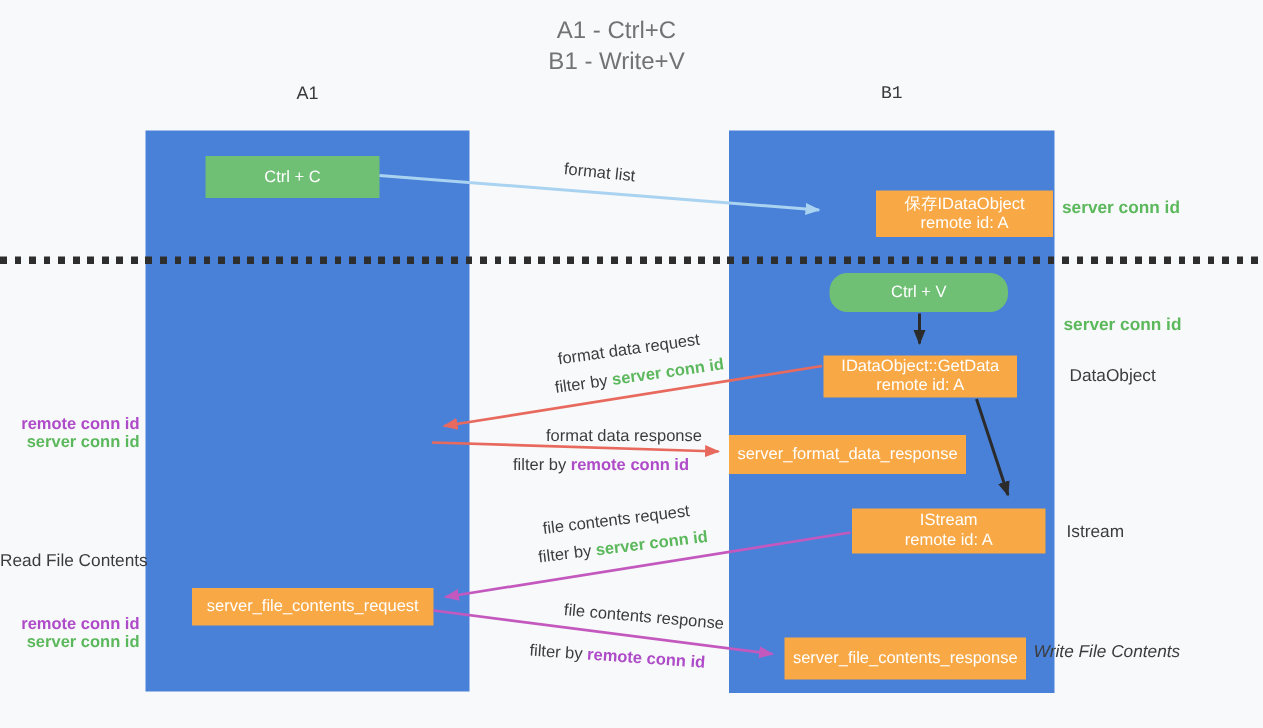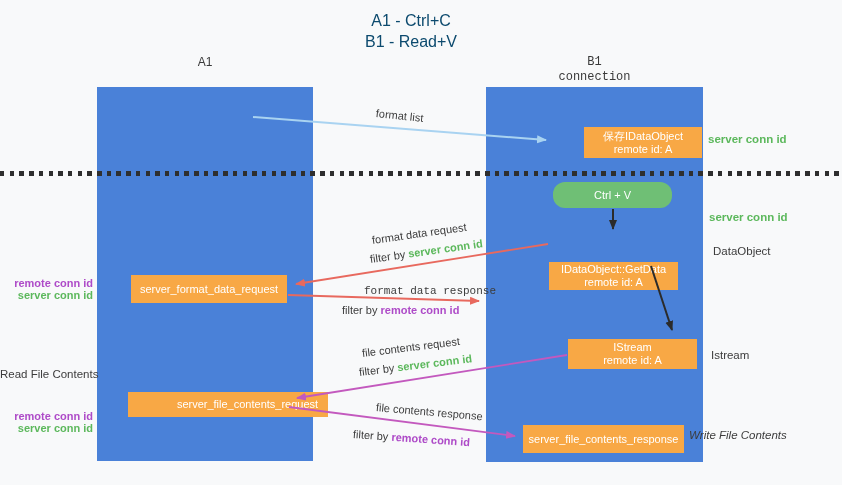--- a/index.html
+++ b/index.html
@@ -1,54 +1,54 @@
 <!DOCTYPE html>
 <html><head>
 <meta charset="utf-8">
 <style>
   html,body{margin:0;padding:0;}
   body{width:842px;height:485px;background:#f8f9fa;font-family:"Liberation Sans",sans-serif;}
   #canvas{position:relative;width:842px;height:485px;overflow:hidden;color:#3c3c3c;}
   .abs{position:absolute;}
 
-  .title{left:300px;top:10px;width:222px;text-align:center;font-size:16px;line-height:21px;color:#0c4a6e;z-index:5;}
+  .title{left:300px;top:10px;width:222px;text-align:center;font-size:16px;line-height:21px;color:#737373;z-index:5;}
 
   .lane-header{top:55px;text-align:center;font-size:12px;line-height:15px;color:#3a3a3a;z-index:5;}
   #lane-a1-header{left:97px;width:216px;}
   #lane-b1-header{left:486px;width:217px;font-family:Liberation Mono, monospace;}
 
   .lane{top:87px;background:#4A81D8;z-index:1;}
   #lane-a1{left:97px;width:216px;height:374px;}
   #lane-b1{left:486px;width:217px;height:375px;}
 
   .dotted{left:0;top:171px;width:842px;height:5px;z-index:2;
     background:repeating-linear-gradient(90deg,#2e2e2e 0 4.5px,transparent 4.5px 9.7px);}
 
   .node{z-index:3;display:flex;flex-direction:column;justify-content:center;align-items:center;
         color:#fff;font-size:11px;line-height:13px;text-align:center;white-space:nowrap;}
   .green-node{background:#6FBF75;}
   .orange-node{background:#F8A845;}
 
   #node-ctrl-c{left:137px;top:104px;width:116px;height:28px;}
   #node-save-ido{left:556px;top:127px;width:118px;height:31px;margin-left:28px;}
   #node-ctrl-v{left:553px;top:182px;width:119px;height:26px;border-radius:12px;}
-  #node-getdata{left:549px;top:237px;width:129px;height:28px;margin-top:25px;}
+  #node-getdata{left:549px;top:237px;width:129px;height:28px;}
   #node-fmt-req{left:131px;top:275px;width:156px;height:28px;}
   #node-fmt-resp{left:486px;top:290px;width:158px;height:26px;}
   #node-istream{left:568px;top:339px;width:129px;height:30px;}
-  #node-file-req{left:128px;top:392px;width:161px;height:25px;padding-left:39px;}
+  #node-file-req{left:128px;top:392px;width:161px;height:25px;}
   #node-file-resp{left:523px;top:425px;width:161px;height:28px;justify-content:center;}
 
   svg.arrows{left:0;top:0;z-index:4;pointer-events:none;}
 
   .flow-label{font-size:11px;color:#3c3c3c;white-space:nowrap;z-index:5;transform-origin:left center;}
   #lbl-format-list{left:376px;top:107px;transform:rotate(6deg);}
   #lbl-fdr{left:372px;top:234px;transform:rotate(-8deg);}
   #lbl-fdr-filter{left:370px;top:253px;transform:rotate(-8deg);}
-  #lbl-fdresp{left:364px;top:285px;font-family:Liberation Mono, monospace;}
+  #lbl-fdresp{left:364px;top:285px;}
   #lbl-fdresp-filter{left:342px;top:304px;}
   #lbl-fcr{left:362px;top:347px;transform:rotate(-7deg);}
   #lbl-fcr-filter{left:359px;top:366px;transform:rotate(-7deg);}
   #lbl-fcresp{left:376px;top:401px;transform:rotate(5deg);}
   #lbl-fcresp-filter{left:353px;top:428px;transform:rotate(4deg);}
 
   .side-label{font-size:11.5px;color:#3c3c3c;white-space:nowrap;z-index:5;}
   #lbl-sc-top{left:708px;top:133px;}
   #lbl-sc-mid{left:709px;top:211px;}
   #lbl-dataobject{left:713px;top:245px;}
@@ -63,29 +63,28 @@
   #lbl-read{left:0;top:368px;width:90px;text-align:left;}
   #left-group-bottom{top:410px;}
 </style>
 </head>
 <body>
 
 <div id="canvas">
 
   <div class="abs title">
     <div>A1 - Ctrl+C</div>
-    <div>B1 - Read+V</div>
+    <div>B1 - Write+V</div>
   </div>
 
   <div class="abs lane-header" id="lane-a1-header">
     <div>A1</div>
   </div>
   <div class="abs lane-header" id="lane-b1-header">
     <div>B1</div>
-    <div>connection</div>
   </div>
 
   <div class="abs lane" id="lane-a1"></div>
   <div class="abs lane" id="lane-b1"></div>
 
   <div class="abs dotted"></div>
 
   <svg class="abs arrows" width="842" height="485" viewBox="0 0 842 485">
     <defs>
       <marker id="m-blue" markerWidth="11" markerHeight="9" refX="9" refY="4" orient="auto" markerUnits="userSpaceOnUse">
@@ -103,39 +102,42 @@
     </defs>
     <line x1="253" y1="117" x2="546" y2="140" stroke="#A9D3F1" stroke-width="2" marker-end="url(#m-blue)"></line>
     <line x1="613" y1="209" x2="613" y2="229" stroke="#2B2B2B" stroke-width="2" marker-end="url(#m-black)"></line>
     <line x1="651" y1="266" x2="672" y2="330" stroke="#2B2B2B" stroke-width="2" marker-end="url(#m-black)"></line>
     <line x1="548" y1="244" x2="296" y2="284" stroke="#E8695E" stroke-width="1.8" marker-end="url(#m-red)"></line>
     <line x1="288" y1="295" x2="479" y2="301" stroke="#E8695E" stroke-width="1.8" marker-end="url(#m-red)"></line>
     <line x1="567" y1="355" x2="297" y2="398" stroke="#C359BE" stroke-width="1.8" marker-end="url(#m-mag)"></line>
     <line x1="289" y1="407" x2="515" y2="436" stroke="#C359BE" stroke-width="1.8" marker-end="url(#m-mag)"></line>
   </svg>
 
+  <div class="abs node green-node" id="node-ctrl-c">
+    <div>Ctrl + C</div>
+  </div>
 
   <div class="abs node orange-node" id="node-save-ido">
     <div>保存IDataObject</div>
     <div>remote id: A</div>
   </div>
 
   <div class="abs node green-node" id="node-ctrl-v">
     <div>Ctrl + V</div>
   </div>
 
   <div class="abs node orange-node" id="node-getdata">
     <div>IDataObject::GetData</div>
     <div>remote id: A</div>
   </div>
 
-  <div class="abs node orange-node" id="node-fmt-req">
-    <div>server_format_data_request</div>
+
+  <div class="abs node orange-node" id="node-fmt-resp">
+    <div>server_format_data_response</div>
   </div>
-
 
   <div class="abs node orange-node" id="node-istream">
     <div>IStream</div>
     <div>remote id: A</div>
   </div>
 
   <div class="abs node orange-node" id="node-file-req">
     <div>server_file_contents_request</div>
   </div>
 

